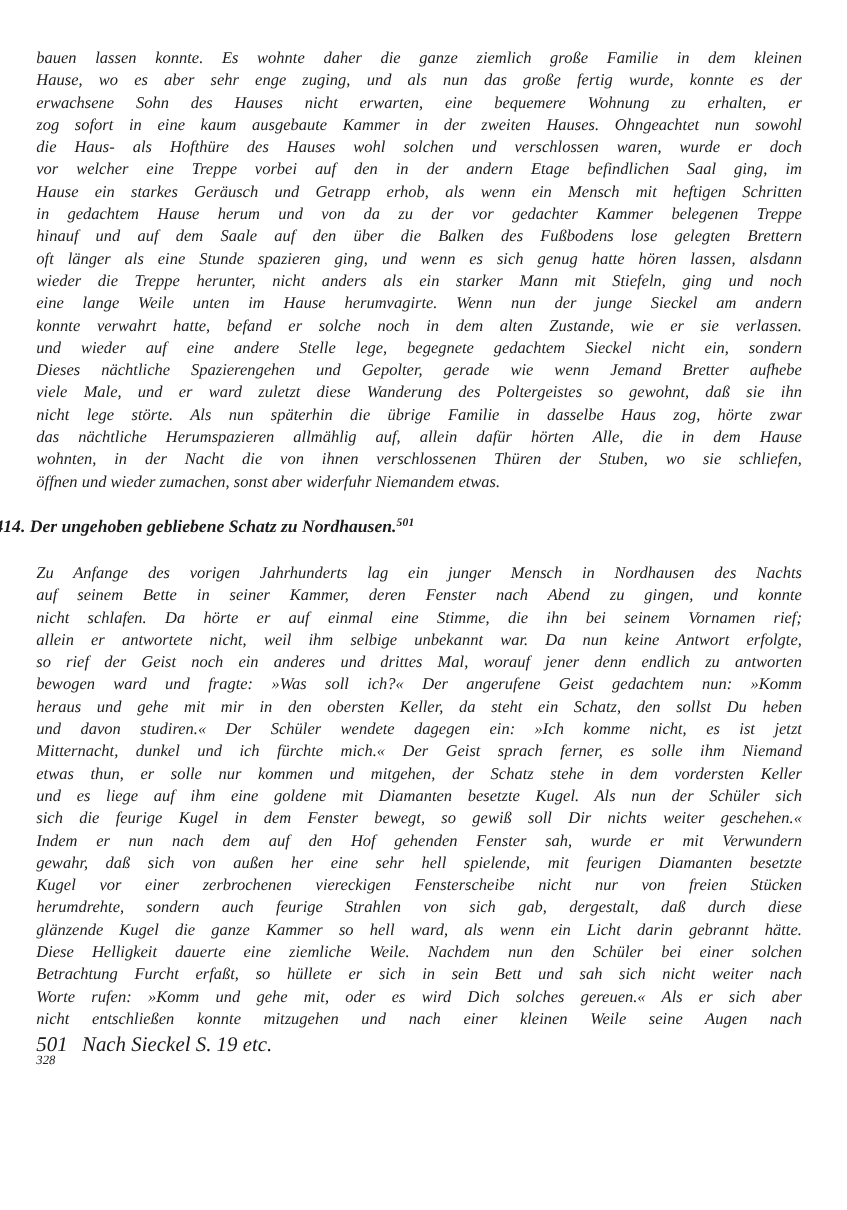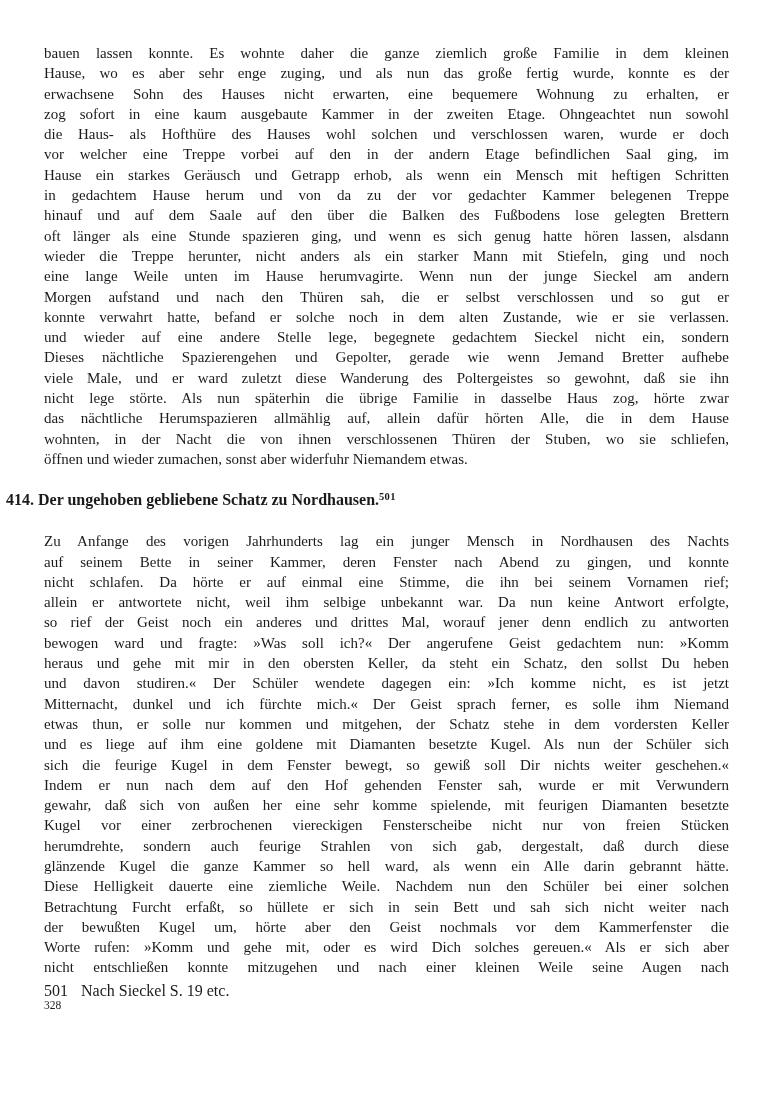--- a/index.html
+++ b/index.html
@@ -9,21 +9,22 @@
     width: 770px;
     height: 1100px;
     overflow: hidden;
     font-family: "Liberation Serif", "DejaVu Serif", serif;
     color: #1b1b1b;
   }
   .page {
     box-sizing: border-box;
     width: 770px;
     height: 1020px;
-    padding: 43px 41px 0 44px;
+    padding: 43px 41px 0 33px;
+    font-style: italic;
   }
   .para {
     font-size: 15px;
     line-height: 20.3px;
   }
   .line {
     height: 20.3px;
     overflow: hidden;
     text-align: justify;
     text-align-last: justify;
@@ -47,21 +48,21 @@
     font-weight: bold;
     position: relative;
     top: -5.5px;
     letter-spacing: 0.3px;
   }
   .para.second {
     margin-top: 18px;
   }
   .footnote {
     margin-top: 4px;
-    font-size: 16px;
+    font-size: 19px;
     line-height: 17px;
   }
   .footnote .fn-marker {
     display: inline-block;
     margin-right: 13px;
   }
   .page-number {
     font-size: 11.5px;
     line-height: 13px;
   }
@@ -69,30 +70,29 @@
 </head>
 <body>
 
 <div class="page">
 
   <div class="para para-end">
 
   <div class="line">bauen lassen konnte. Es wohnte daher die ganze ziemlich große Familie in dem kleinen</div>
       <div class="line">Hause, wo es aber sehr enge zuging, und als nun das große fertig wurde, konnte es der</div>
       <div class="line">erwachsene Sohn des Hauses nicht erwarten, eine bequemere Wohnung zu erhalten, er</div>
-      <div class="line">zog sofort in eine kaum ausgebaute Kammer in der zweiten Etage. Ohngeachtet nun sowohl</div>
+      <div class="line">zog sofort in eine kaum ausgebaute Kammer in der zweiten Hauses. Ohngeachtet nun sowohl</div>
       <div class="line">die Haus- als Hofthüre des Hauses wohl solchen und verschlossen waren, wurde er doch</div>
       <div class="line">vor welcher eine Treppe vorbei auf den in der andern Etage befindlichen Saal ging, im</div>
       <div class="line">Hause ein starkes Geräusch und Getrapp erhob, als wenn ein Mensch mit heftigen Schritten</div>
       <div class="line">in gedachtem Hause herum und von da zu der vor gedachter Kammer belegenen Treppe</div>
       <div class="line">hinauf und auf dem Saale auf den über die Balken des Fußbodens lose gelegten Brettern</div>
       <div class="line">oft länger als eine Stunde spazieren ging, und wenn es sich genug hatte hören lassen, alsdann</div>
       <div class="line">wieder die Treppe herunter, nicht anders als ein starker Mann mit Stiefeln, ging und noch</div>
       <div class="line">eine lange Weile unten im Hause herumvagirte. Wenn nun der junge Sieckel am andern</div>
-      <div class="line">Morgen aufstand und nach den Thüren sah, die er selbst verschlossen und so gut er</div>
       <div class="line">konnte verwahrt hatte, befand er solche noch in dem alten Zustande, wie er sie verlassen.</div>
       <div class="line">und wieder auf eine andere Stelle lege, begegnete gedachtem Sieckel nicht ein, sondern</div>
       <div class="line">Dieses nächtliche Spazierengehen und Gepolter, gerade wie wenn Jemand Bretter aufhebe</div>
       <div class="line">viele Male, und er ward zuletzt diese Wanderung des Poltergeistes so gewohnt, daß sie ihn</div>
       <div class="line">nicht lege störte. Als nun späterhin die übrige Familie in dasselbe Haus zog, hörte zwar</div>
       <div class="line">das nächtliche Herumspazieren allmählig auf, allein dafür hörten Alle, die in dem Hause</div>
       <div class="line">wohnten, in der Nacht die von ihnen verschlossenen Thüren der Stuben, wo sie schliefen,</div>
       <div class="line">öffnen und wieder zumachen, sonst aber widerfuhr Niemandem etwas.</div>
     </div>
 
@@ -106,27 +106,26 @@
       <div class="line">allein er antwortete nicht, weil ihm selbige unbekannt war. Da nun keine Antwort erfolgte,</div>
       <div class="line">so rief der Geist noch ein anderes und drittes Mal, worauf jener denn endlich zu antworten</div>
       <div class="line">bewogen ward und fragte: »Was soll ich?« Der angerufene Geist gedachtem nun: »Komm</div>
       <div class="line">heraus und gehe mit mir in den obersten Keller, da steht ein Schatz, den sollst Du heben</div>
       <div class="line">und davon studiren.« Der Schüler wendete dagegen ein: »Ich komme nicht, es ist jetzt</div>
       <div class="line">Mitternacht, dunkel und ich fürchte mich.« Der Geist sprach ferner, es solle ihm Niemand</div>
       <div class="line">etwas thun, er solle nur kommen und mitgehen, der Schatz stehe in dem vordersten Keller</div>
       <div class="line">und es liege auf ihm eine goldene mit Diamanten besetzte Kugel. Als nun der Schüler sich</div>
       <div class="line">sich die feurige Kugel in dem Fenster bewegt, so gewiß soll Dir nichts weiter geschehen.«</div>
       <div class="line">Indem er nun nach dem auf den Hof gehenden Fenster sah, wurde er mit Verwundern</div>
-      <div class="line">gewahr, daß sich von außen her eine sehr komme spielende, mit feurigen Diamanten besetzte</div>
+      <div class="line">gewahr, daß sich von außen her eine sehr hell spielende, mit feurigen Diamanten besetzte</div>
       <div class="line">Kugel vor einer zerbrochenen viereckigen Fensterscheibe nicht nur von freien Stücken</div>
       <div class="line">herumdrehte, sondern auch feurige Strahlen von sich gab, dergestalt, daß durch diese</div>
-      <div class="line">glänzende Kugel die ganze Kammer so hell ward, als wenn ein Alle darin gebrannt hätte.</div>
+      <div class="line">glänzende Kugel die ganze Kammer so hell ward, als wenn ein Licht darin gebrannt hätte.</div>
       <div class="line">Diese Helligkeit dauerte eine ziemliche Weile. Nachdem nun den Schüler bei einer solchen</div>
       <div class="line">Betrachtung Furcht erfaßt, so hüllete er sich in sein Bett und sah sich nicht weiter nach</div>
-      <div class="line">der bewußten Kugel um, hörte aber den Geist nochmals vor dem Kammerfenster die</div>
       <div class="line">Worte rufen: »Komm und gehe mit, oder es wird Dich solches gereuen.« Als er sich aber</div>
       <div class="line">nicht entschließen konnte mitzugehen und nach einer kleinen Weile seine Augen nach</div>
     </div>
 
   <div class="footnote"><span class="fn-marker">501</span><span>Nach Sieckel S. 19 etc.</span></div>
 
   <div class="page-number">328</div>
 
 </div>
 

